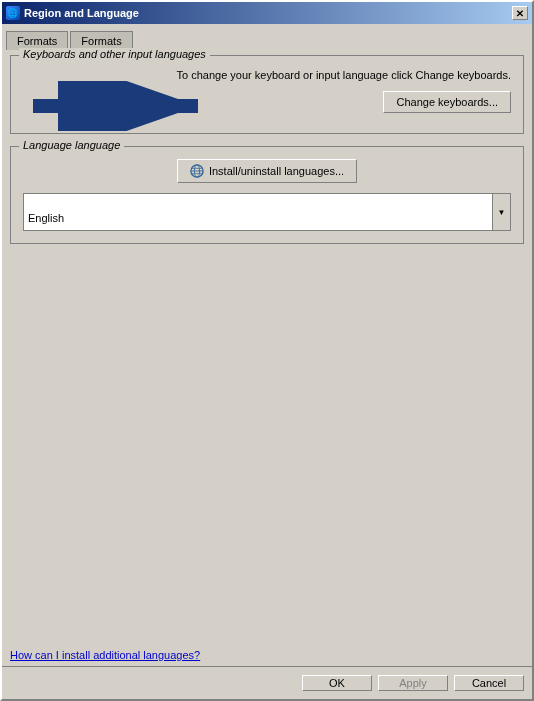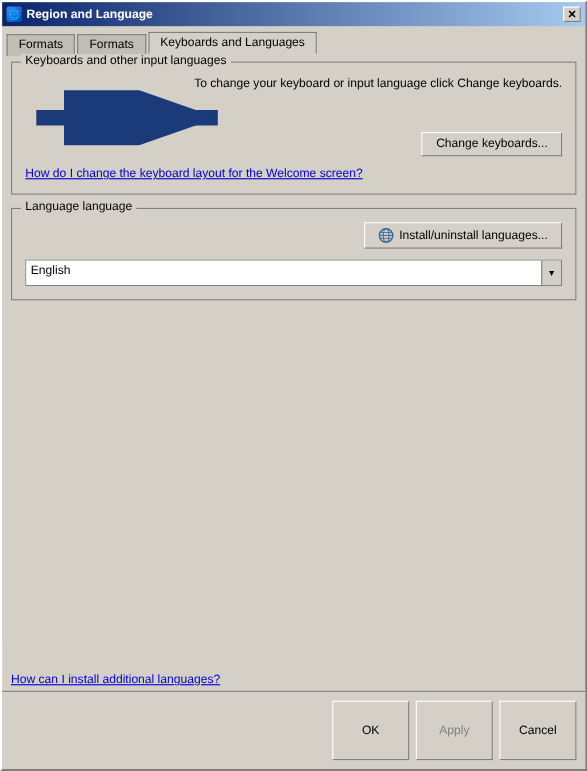--- a/index.html
+++ b/index.html
@@ -118,20 +118,21 @@
       position: relative;
     }
 
     .group-box-title {
       position: absolute;
       top: -8px;
       left: 8px;
       background: #d4d0c8;
       padding: 0 4px;
       font-size: 11px;
+      font-style: italic;
     }
 
     .group-content {
       margin-top: 4px;
     }
 
     .group-desc {
       font-size: 11px;
       line-height: 1.4;
       margin-bottom: 8px;
@@ -161,33 +162,32 @@
 
     .win-button {
       padding: 4px 12px;
       background: #d4d0c8;
       border: 1px solid;
       border-color: #ffffff #808080 #808080 #ffffff;
       border-radius: 0;
       cursor: pointer;
       font-size: 11px;
       min-width: 80px;
-      margin-top: 28px;
     }
 
     .link-text {
       color: #0000cc;
       text-decoration: underline;
       cursor: pointer;
       font-size: 11px;
     }
 
     .install-row {
       display: flex;
-      justify-content: flex-end;
+      justify-content: center;
       margin-bottom: 10px;
     }
 
     .install-button {
       padding: 4px 12px;
       background: #d4d0c8;
       border: 1px solid;
       border-color: #ffffff #808080 #808080 #ffffff;
       cursor: pointer;
       font-size: 11px;
@@ -208,21 +208,21 @@
 
     .dropdown-wrapper {
       display: flex;
       width: 100%;
       border: 1px solid #808080;
       background: white;
     }
 
     .dropdown-field {
       flex: 1;
-      padding: 3px 4px;
+      padding: 18px 4px;
       font-size: 11px;
       height: 22px;
       background: white;
       border: none;
       outline: none;
     }
 
     .dropdown-arrow {
       width: 18px;
       background: #d4d0c8;
@@ -239,21 +239,21 @@
       justify-content: flex-end;
       align-items: center;
       gap: 6px;
       padding: 8px;
       border-top: 1px solid #808080;
       flex-shrink: 0;
       background: #d4d0c8;
     }
 
     .footer-btn {
-      padding: 20px 16px;
+      padding: 1px 16px;
       background: #d4d0c8;
       border: 1px solid;
       border-color: #ffffff #808080 #808080 #ffffff;
       cursor: pointer;
       font-size: 11px;
       min-width: 70px;
     }
 
     .footer-btn.disabled {
       color: #808080;
@@ -276,21 +276,20 @@
         <span style="color:white;font-size:9px;">🌐</span>
       </div>
       <span class="title-text">Region and Language</span>
     </div>
     <div class="title-close">✕</div>
   </div>
 
   <div class="tabs-bar">
     <div class="tab">Formats</div>
     <div class="tab">Formats</div>
-    <div class="tab active">Keyboards and Languages</div>
   </div>
 
   <div class="content-area">
 
     <div class="group-box">
       <span class="group-box-title">Keyboards and other input languages</span>
       <div class="group-content">
         <p class="group-desc">To change your keyboard or input language click Change keyboards.</p>
 
         <div class="change-keyboards-row">
@@ -301,21 +300,20 @@
                 <marker id="arrowhead" markerWidth="10" markerHeight="7" refX="10" refY="3.5" orient="auto">
                   <polygon points="0 0, 10 3.5, 0 7" fill="#1a3a7a"></polygon>
                 </marker>
               </defs>
               <line x1="10" y1="25" x2="175" y2="25" stroke="#1a3a7a" stroke-width="14" marker-end="url(#arrowhead)"></line>
             </svg>
           </div>
           <button class="win-button">Change keyboards...</button>
         </div>
 
-        <a class="link-text">How do I change the keyboard layout for the Welcome screen?</a>
       </div>
     </div>
 
     <div class="group-box">
       <span class="group-box-title">Language language</span>
       <div class="group-content">
 
         <div class="install-row">
           <button class="install-button">
             <svg class="globe-icon" viewBox="0 0 16 16" xmlns="http://www.w3.org/2000/svg">

